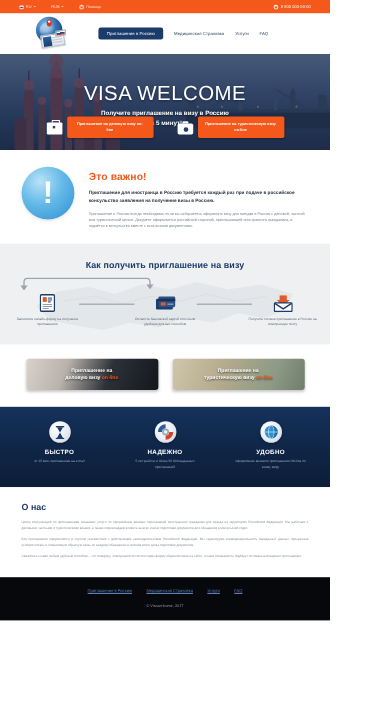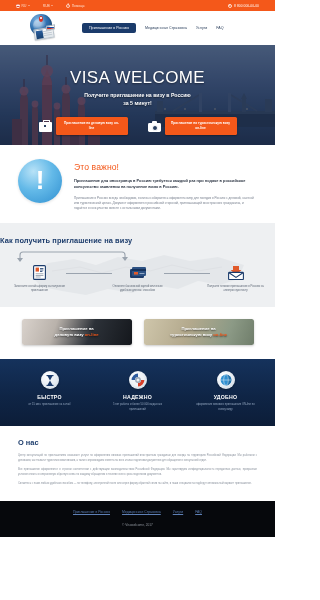--- a/index.html
+++ b/index.html
@@ -80,21 +80,21 @@
   }
   nav.mainnav { display:flex; align-items:center; gap:9px; margin-left:22px; }
   .nav-link { font-size:3.6px; color:#2b3f5c; white-space:nowrap; letter-spacing:.04px; }
   .nav-link.active {
     background:#1b3b6b; color:#fff; padding:3.4px 7px;
     border-radius:2px; font-size:3.6px;
   }
 
   
   .hero {
-    position:relative; height:100px; overflow:hidden;
+    position:relative; height:80px; overflow:hidden;
     background:linear-gradient(160deg,#2a4a72 0%,#1d3c63 40%,#233c5e 100%);
   }
   .hero-sky{
     position:absolute;inset:0;
     background:linear-gradient(180deg,#6a7fa0 0%,#4a5f86 35%,#2e4468 70%,#22304c 100%);
   }
   .hero-overlay{position:absolute;inset:0;background:rgba(22,38,66,.42);}
   
   .basil{position:absolute;left:8px;bottom:0;width:120px;height:96px;}
   
@@ -133,30 +133,30 @@
   
   .important{background:#fff;padding:14px 18px 12px;display:flex;gap:12px;align-items:flex-start;}
   .excl-circle{
     width:44px;height:44px;border-radius:50%;flex:none;
     background:radial-gradient(circle at 35% 28%, #b8e2f7 0%, #63b9e8 45%, #2f8fd0 100%);
     display:flex;align-items:center;justify-content:center;
     box-shadow:0 1px 3px rgba(0,0,0,.12);
   }
   .excl{color:#fff;font-size:26px;font-weight:bold;line-height:1;margin-top:-2px;}
   .imp-body{flex:1;padding-top:3px;}
-  .imp-title{color:#f4581a;font-size:8.6px;font-weight:normal;letter-spacing:.1px;}
+  .imp-title{color:#f4581a;font-size:8.6px;font-weight:bold;letter-spacing:.1px;}
   .imp-lead{font-size:3.9px;font-weight:bold;color:#2b3442;line-height:1.62;margin-top:6px;}
   .imp-text{font-size:3.1px;color:#7a8290;line-height:1.62;margin-top:5px;}
 
   
   .how{background:#eef0f2;padding:13px 0 14px;position:relative;overflow:hidden;}
   .map-bg{
     position:absolute;left:22px;top:22px;width:230px;height:62px;opacity:.5;
   }
-  .how-title{position:relative;font-size:7.4px;font-weight:bold;color:#1b3b6b;letter-spacing:.1px;}
+  .how-title{position:relative;text-align:center;font-size:7.4px;font-weight:bold;color:#1b3b6b;letter-spacing:.1px;}
   .how-arrowtop{position:relative;margin:6px auto 0;width:150px;height:11px;}
   .steps{position:relative;display:flex;justify-content:center;gap:36px;margin-top:2px;align-items:flex-start;}
   .step{width:62px;text-align:center;}
   .step-ic{height:16px;display:flex;align-items:center;justify-content:center;}
   .step-cap{font-size:2.75px;color:#5d6775;line-height:1.6;margin-top:4px;}
   .connector{position:absolute;top:8px;height:1px;background:#9aa3ae;}
 
   
   .cards{background:#fff;padding:12px 18px 14px;display:flex;gap:12px;justify-content:center;}
   .card{

